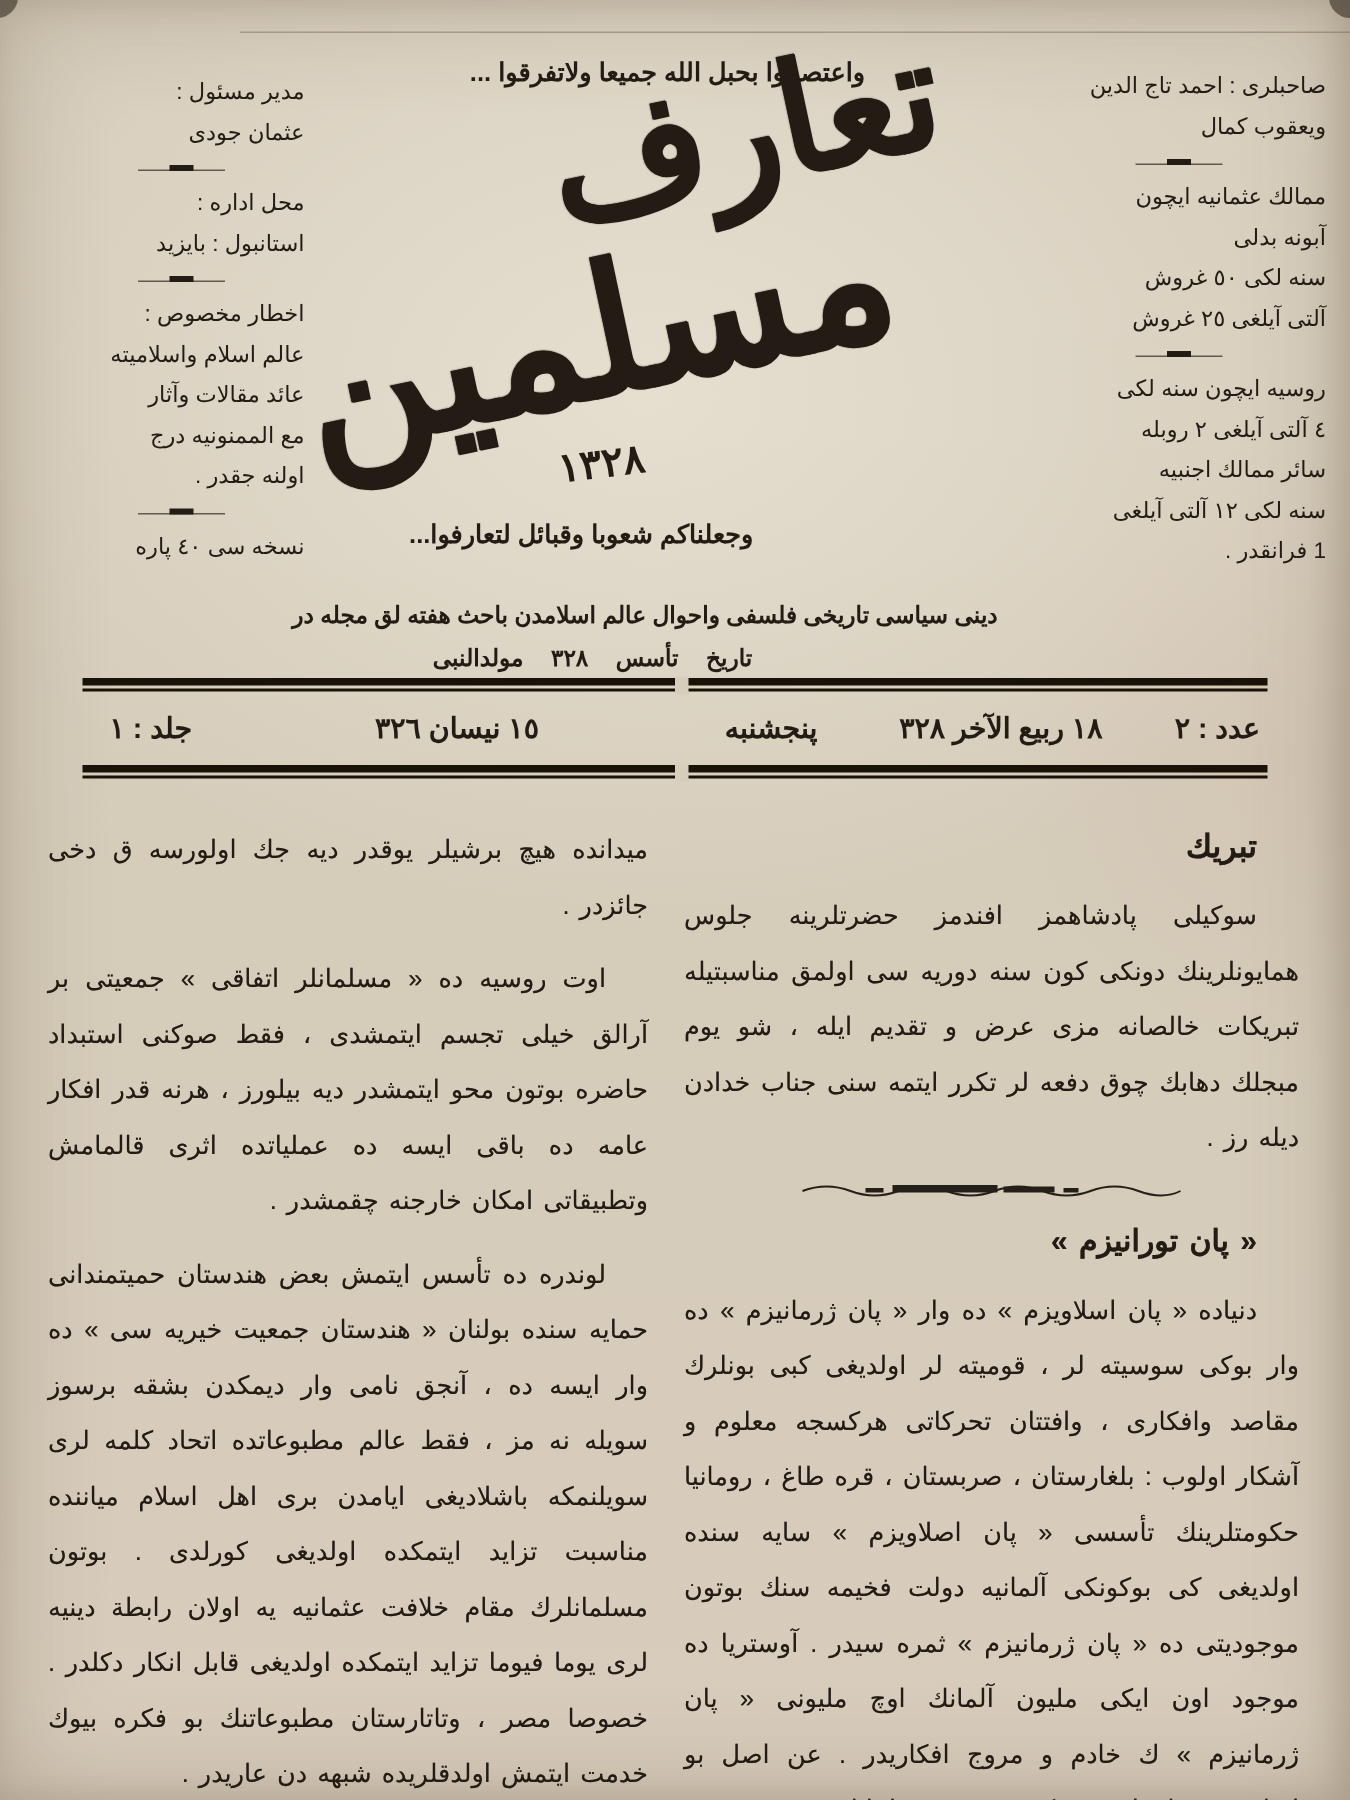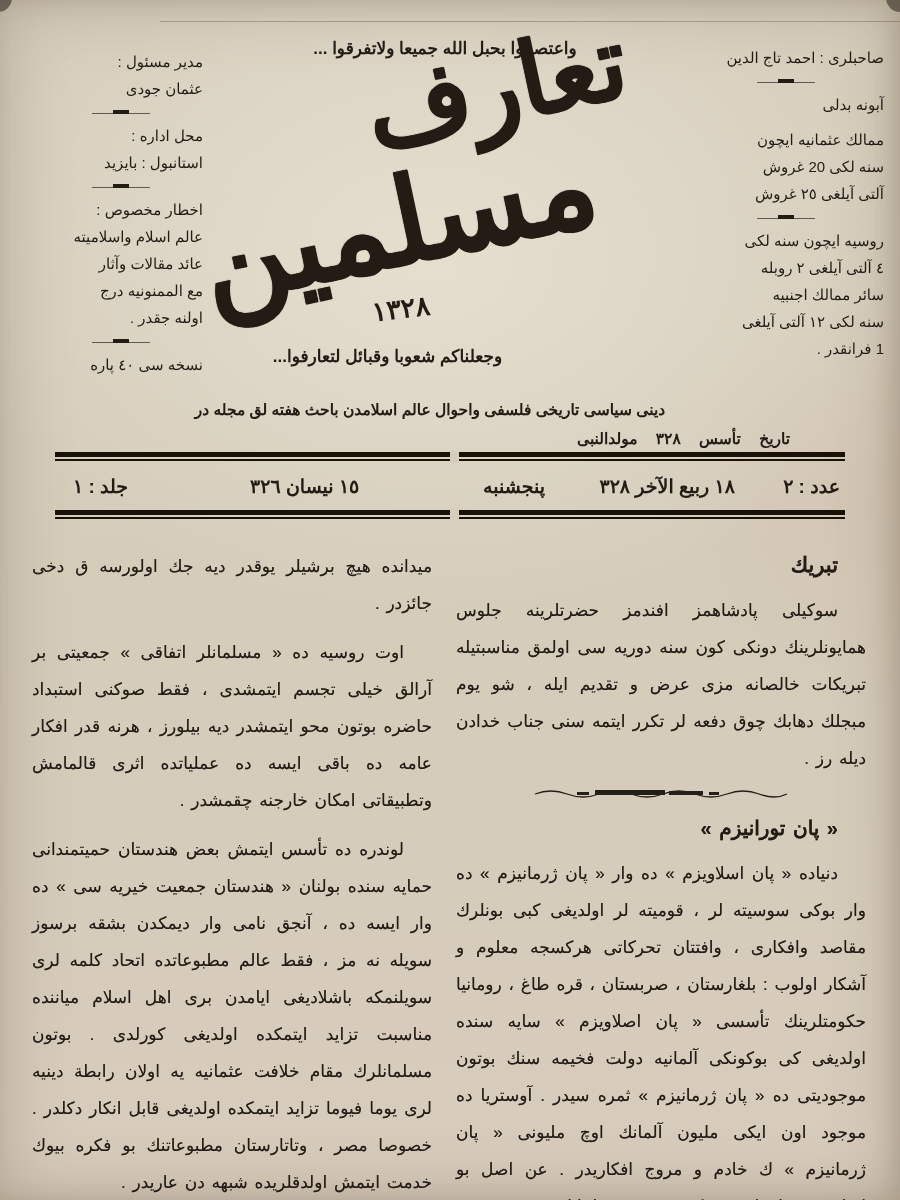--- a/index.html
+++ b/index.html
@@ -41,21 +41,21 @@
   .sidebar.left{left:38px;top:48px;width:165px;}
   .sidebar.right{left:688px;top:44px;width:196px;}
   .sb-line{white-space:nowrap;}
   .sb-divider{width:58px;margin:8px auto;border-bottom:1px solid rgba(46,38,28,0.7);position:relative;height:3px;}
   .sb-divider::after{content:"";position:absolute;left:50%;top:0;transform:translateX(-50%);
     width:16px;height:4px;background:#221c15;}
   .gap-sm{margin-top:8px;}
 
   
   .desc1{position:absolute;top:401px;left:0;width:860px;text-align:center;font-size:15.5px;font-weight:bold;}
-  .desc2{position:absolute;top:430px;left:0;width:790px;font-size:15.5px;font-weight:bold;word-spacing:14px;}
+  .desc2{position:absolute;top:430px;left:0;width:790px;text-align:center;font-size:15.5px;font-weight:bold;word-spacing:14px;}
 
   
   .double-rule{position:absolute;left:55px;width:790px;height:2px;
     border-top:5px solid #181208;border-bottom:2px solid #181208;}
   .double-rule::after{content:"";position:absolute;left:50%;top:-6px;width:9px;height:12px;background:#d6cdbb;}
   .rule-a{top:452px;}
   .rule-b{top:510px;}
   .date-bar{position:absolute;top:462px;left:0;width:900px;height:48px;font-size:19px;font-weight:bold;}
   .date-bar span{position:absolute;top:50%;transform:translateY(-50%);white-space:nowrap;}
   .d-issue{right:60px;}
@@ -105,24 +105,25 @@
     <div class="sb-line">عالم اسلام واسلاميته</div>
     <div class="sb-line">عائد مقالات وآثار</div>
     <div class="sb-line">مع الممنونيه درج</div>
     <div class="sb-line">اولنه جقدر .</div>
     <div class="sb-divider"></div>
     <div class="sb-line">نسخه سى ٤٠ پاره</div>
   </div>
 
   <div class="sidebar right">
     <div class="sb-line">صاحبلرى : احمد تاج الدين</div>
+    <div class="sb-line">ويعقوب كمال</div>
     <div class="sb-divider"></div>
+    <div class="sb-line gap-sm">ممالك عثمانيه ايچون</div>
     <div class="sb-line">آبونه بدلى</div>
-    <div class="sb-line gap-sm">ممالك عثمانيه ايچون</div>
-    <div class="sb-line">سنه لكى 20 غروش</div>
+    <div class="sb-line">سنه لكى ٥٠ غروش</div>
     <div class="sb-line">آلتى آيلغى ٢٥ غروش</div>
     <div class="sb-divider"></div>
     <div class="sb-line">روسيه ايچون سنه لكى</div>
     <div class="sb-line">٤ آلتى آيلغى ٢ روبله</div>
     <div class="sb-line">سائر ممالك اجنبيه</div>
     <div class="sb-line">سنه لكى ١٢ آلتى آيلغى</div>
     <div class="sb-line">1 فرانقدر .</div>
   </div>
 
   <div class="desc1">دينى سياسى تاريخى فلسفى واحوال عالم اسلامدن باحث هفته لق مجله در</div>

